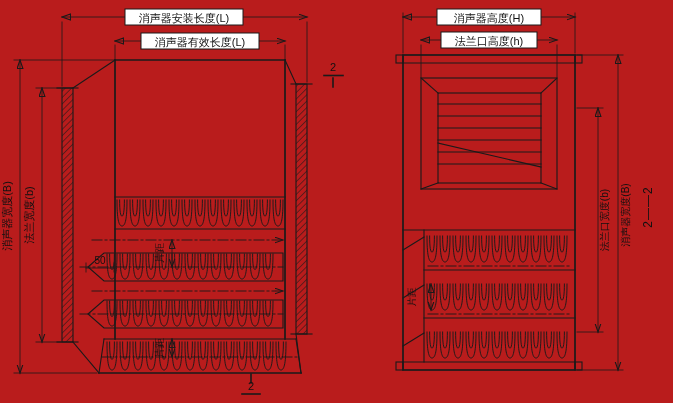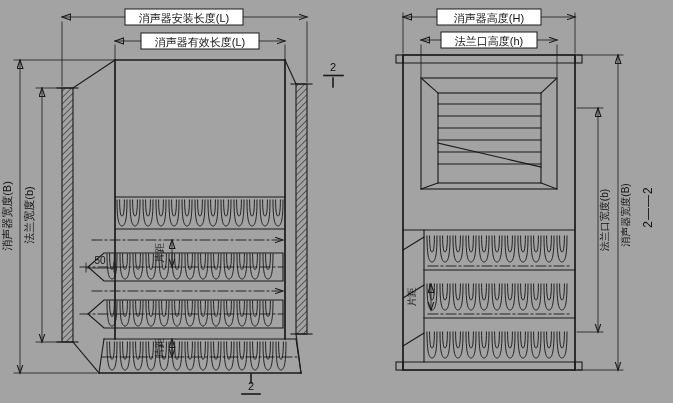--- a/index.html
+++ b/index.html
@@ -1,16 +1,16 @@
 <!DOCTYPE html>
 <html><head>
 <meta charset="utf-8">
 <style>
   html,body{margin:0;padding:0;background:#f4f4f2;}
-  .canvas{position:relative;width:673px;height:403px;background:#a3a3a3;overflow:hidden;
+  .canvas{position:relative;width:673px;height:403px;background:#b91c1c;overflow:hidden;
           font-family:"Liberation Sans",sans-serif;}
   svg{display:block;}
   line,path,rect,polygon{stroke:#1a1a1a;fill:none;stroke-width:1.1;stroke-linecap:square;}
   .thick{stroke-width:1.7;}
   .thin{stroke-width:0.8;}
   .dash{stroke-width:0.9;stroke-dasharray:10 3 2 3;}
   .loops{stroke-width:0.95;}
   .lblbox{fill:#ffffff;stroke-width:1;}
   .hatched{fill:url(#hatch);}
   .mark{stroke-width:1.6;}

